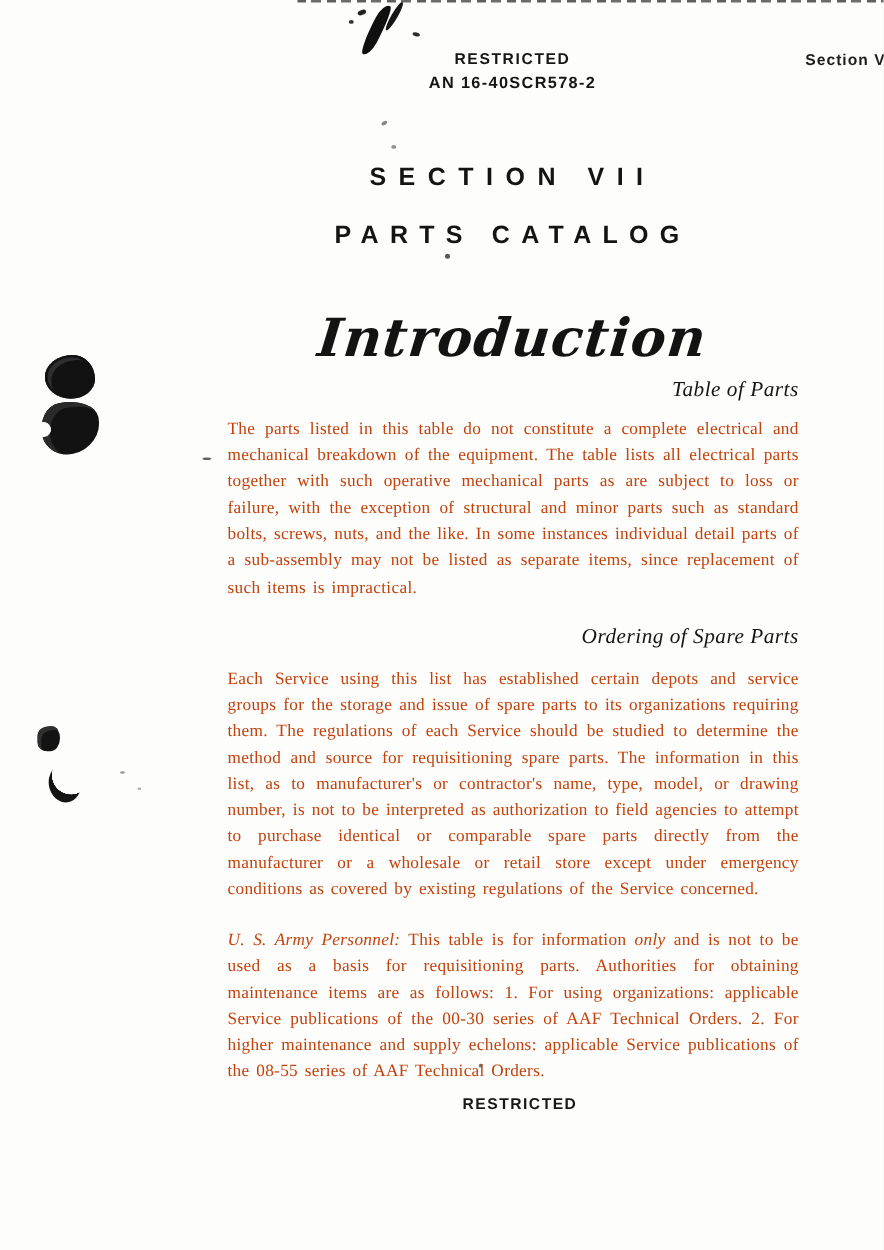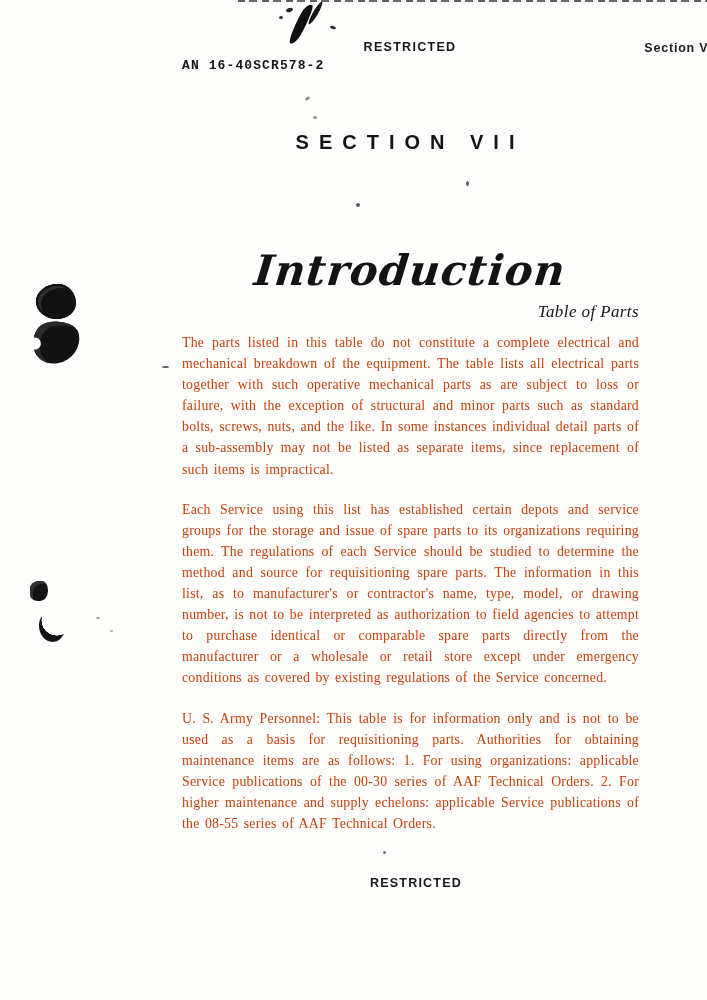--- a/index.html
+++ b/index.html
@@ -97,21 +97,22 @@
   
   .hdr-restricted {
     position: absolute; left: 182px; top: 40px; width: 456px;
     text-align: center;
     font-family: "Liberation Sans", sans-serif;
     font-weight: bold; font-size: 12.5px; letter-spacing: 1.3px;
     color: #161616;
   }
   .hdr-docnum {
     position: absolute; left: 182px; top: 58px; width: 456px;
-    font-family: Liberation Mono, monospace;
+    text-align: center;
+    font-family: Liberation Sans, sans-serif;
     font-weight: bold; font-size: 13px; letter-spacing: 1.1px;
     color: #161616;
   }
   .hdr-section {
     position: absolute; top: 41px; right: 6px;
     font-family: "Liberation Sans", sans-serif;
     font-weight: 600; font-size: 12.5px; letter-spacing: .8px;
     color: #1d1d1d;
   }
 
@@ -159,21 +160,21 @@
   .body-col p {
     margin: 0 0 19px 0;
     font-size: 13.8px;
     line-height: 21.1px;
     text-align: justify;
     letter-spacing: .25px;
     word-spacing: .12em;
     color: #c2410c;
   }
   .body-col p:last-child { margin-bottom: 0; }
-  .ital { }
+  .ital { font-style: italic; }
 
   
   .ftr-restricted {
     position: absolute; left: 186px; top: 876px; width: 460px;
     text-align: center;
     font-family: "Liberation Sans", sans-serif;
     font-weight: bold; font-size: 12.5px; letter-spacing: 1.2px;
     color: #181818;
   }
   .ftr-pagenum {
@@ -205,27 +206,29 @@
   <div class="speck s5"></div>
   <div class="speck s6"></div>
   <div class="speck s7"></div>
   <div class="speck s8"></div>
 
   <div class="hdr-restricted">RESTRICTED</div>
   <div class="hdr-docnum">AN 16-40SCR578-2</div>
   <div class="hdr-section">Section VII</div>
 
   <div class="title-section">SECTION VII</div>
+  <div class="title-catalog">PARTS CATALOG</div>
 
   <div class="intro-title">Introduction</div>
 
   <div class="body-col">
     <div class="sub-heading">Table of Parts</div>
     <p>The parts listed in this table do not constitute a complete electrical and mechanical breakdown of the equipment. The table lists all electrical parts together with such operative mechanical parts as are subject to loss or failure, with the exception of structural and minor parts such as standard bolts, screws, nuts, and the like. In some instances individual detail parts of a sub-assembly may not be listed as separate items, since replacement of such items is impractical.</p>
 
+    <div class="sub-heading ordering">Ordering of Spare Parts</div>
     <p>Each Service using this list has established certain depots and service groups for the storage and issue of spare parts to its organizations requiring them. The regulations of each Service should be studied to determine the method and source for requisitioning spare parts. The information in this list, as to manufacturer's or contractor's name, type, model, or drawing number, is not to be interpreted as authorization to field agencies to attempt to purchase identical or comparable spare parts directly from the manufacturer or a wholesale or retail store except under emergency conditions as covered by existing regulations of the Service concerned.</p>
 
     <p><span class="ital">U. S. Army Personnel:</span><span> This table is for information </span><span class="ital">only</span><span> and is not to be used as a basis for requisitioning parts. Authorities for obtaining maintenance items are as follows: 1. For using organizations: applicable Service publications of the 00-30 series of AAF Technical Orders. 2. For higher maintenance and supply echelons: applicable Service publications of the 08-55 series of AAF Technical Orders.</span></p>
   </div>
 
   <div class="ftr-restricted">RESTRICTED</div>
   <div class="ftr-pagenum">7-</div>
 
 </div>
 

